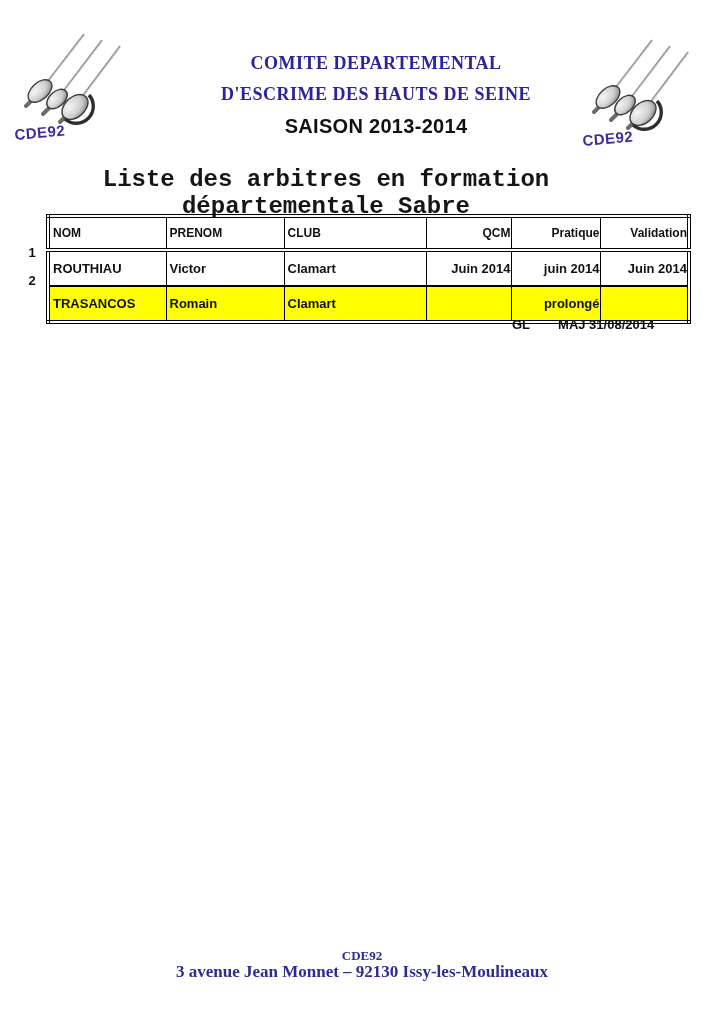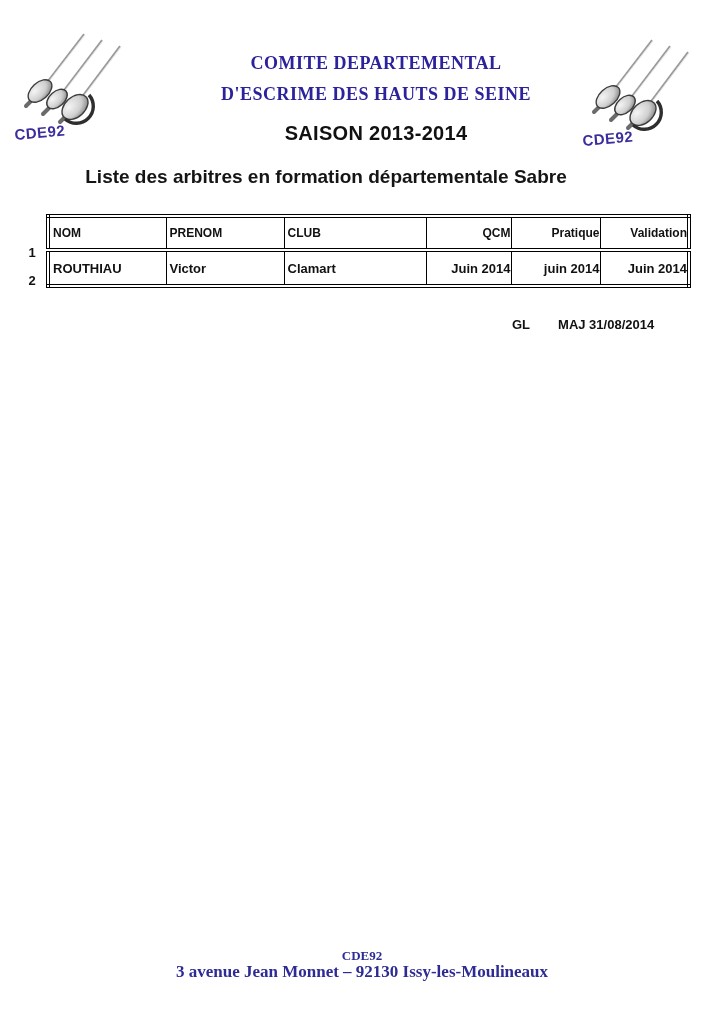--- a/index.html
+++ b/index.html
@@ -35,37 +35,38 @@
   .main-title {
     font-family: "Liberation Serif", serif;
     font-weight: bold;
     font-size: 18px;
     line-height: 31px;
     color: var(--title_blue, #2b229c);
     letter-spacing: 0.5px;
     white-space: nowrap;
   }
   .season {
-    margin-top: 12px;
+    margin-top: 5px;
     font-weight: bold;
     font-size: 20px;
     color: #111111;
     letter-spacing: 0.3px;
   }
 
   
   .subtitle {
     position: absolute;
     top: 166px;
     left: 0;
     width: 652px;
     text-align: center;
     font-weight: bold;
-    font-size: 19px;
+    font-size: 24px;
     color: #151515;
+    font-family: Liberation Mono, monospace;
   }
 
   
   .table-wrap { position: absolute; left: 46px; top: 214px; }
   table.arbitres {
     border-collapse: collapse;
     table-layout: fixed;
     width: 641px;
     border: 4px double #000;
   }
@@ -231,20 +232,28 @@
       </thead>
       <tbody>
         <tr class="sep">
           <td class="al">ROUTHIAU</td>
           <td class="al">Victor</td>
           <td class="al">Clamart</td>
           <td class="ac">Juin 2014</td>
           <td class="ac">juin 2014</td>
           <td class="ac">Juin 2014</td>
         </tr>
+        <tr class="hl">
+          <td class="al">TRASANCOS</td>
+          <td class="al">Romain</td>
+          <td class="al">Clamart</td>
+          <td class="ac"></td>
+          <td class="ac">prolongé</td>
+          <td class="ac"></td>
+        </tr>
       </tbody>
     </table>
   </div>
 
   <div class="note">
     <span>GL</span><span class="gap">MAJ 31/08/2014</span>
   </div>
 
   <div class="footer">
     <div class="f-org">CDE92</div>

